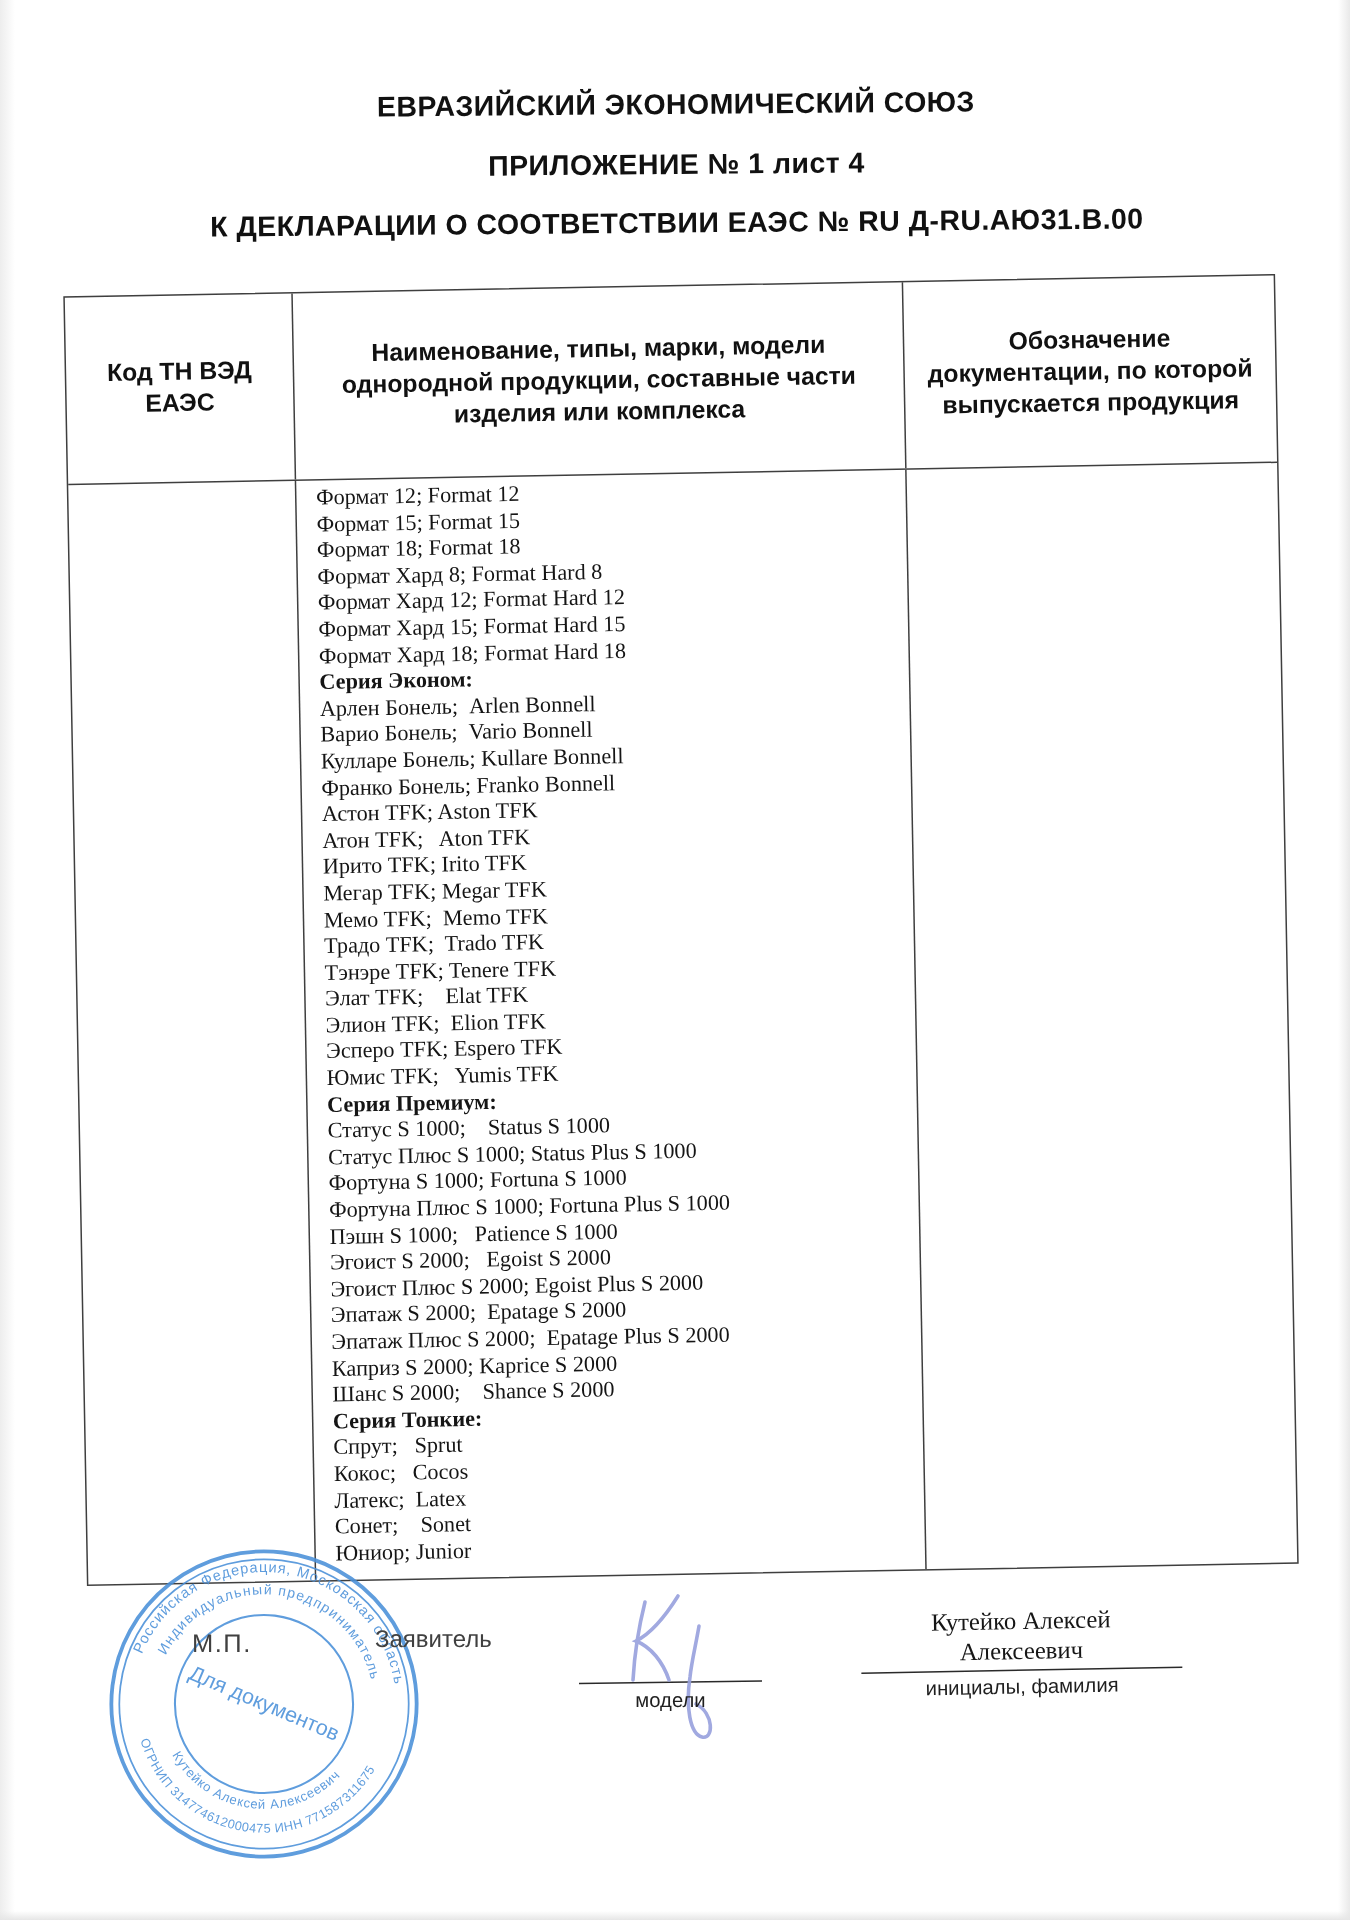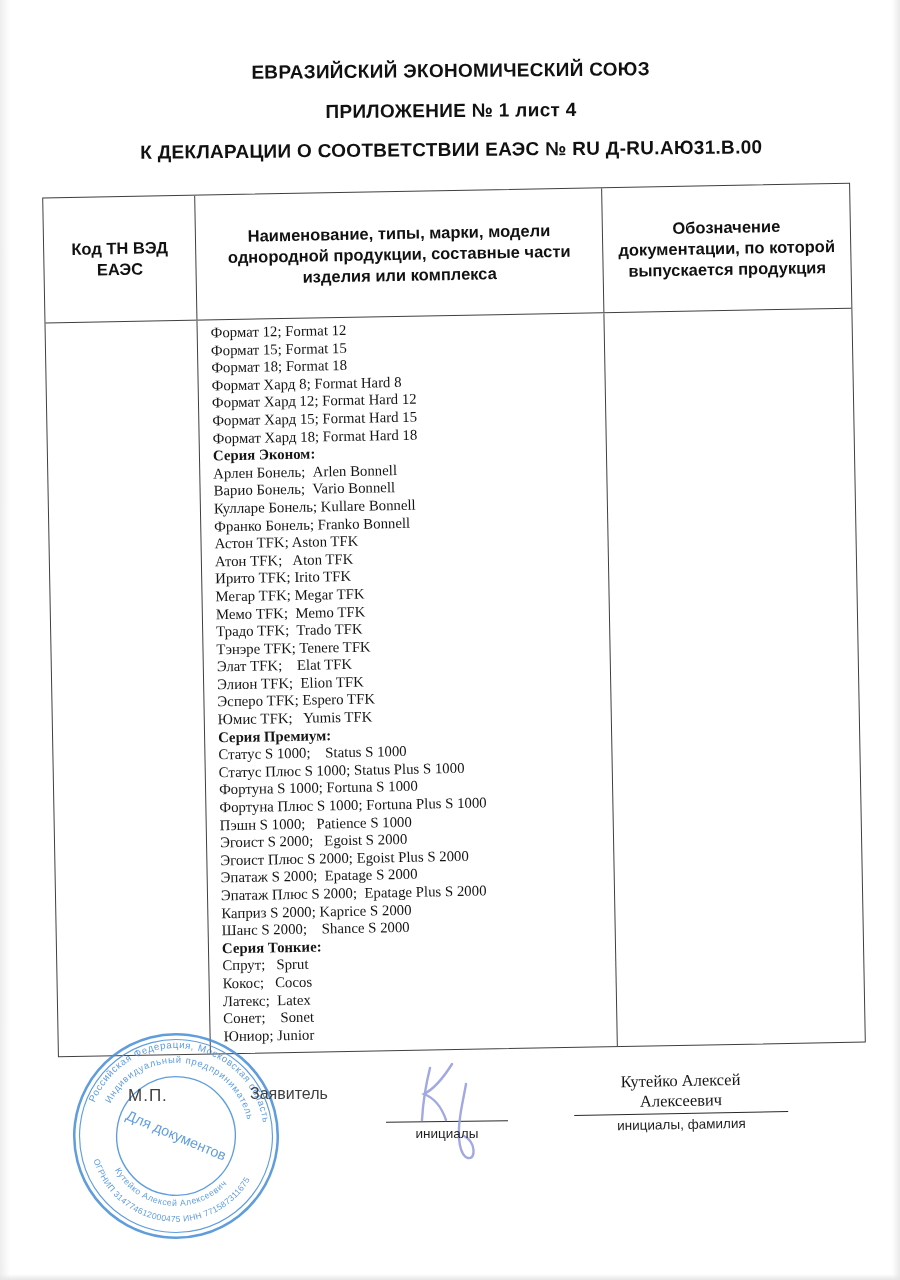--- a/index.html
+++ b/index.html
@@ -168,21 +168,21 @@
   <div class="sig-area">
     <svg viewBox="0 0 130 120" width="130" height="120">
       <g fill="none" stroke="#97a0dd" stroke-width="2.4" stroke-linecap="round" opacity="0.9">
         <path d="M 44,18 C 40,34 37,52 36,70"></path>
         <path d="M 66,14 C 56,30 46,40 38,44 C 48,48 56,58 60,70"></path>
         <path d="M 80,34 C 78,46 75,58 74,68 C 71,88 74,106 82,108 C 90,110 90,92 78,86"></path>
       </g>
     </svg>
   </div>
   <div class="sig-line"></div>
-  <div class="sig-caption">инициалы</div>
+  <div class="sig-caption">модели</div>
 
   <div class="name-block">
     <div class="name-text">
       <div>Кутейко Алексей</div>
       <div>Алексеевич</div>
     </div>
     <div class="name-caption">инициалы, фамилия</div>
   </div>
 
 </div>

